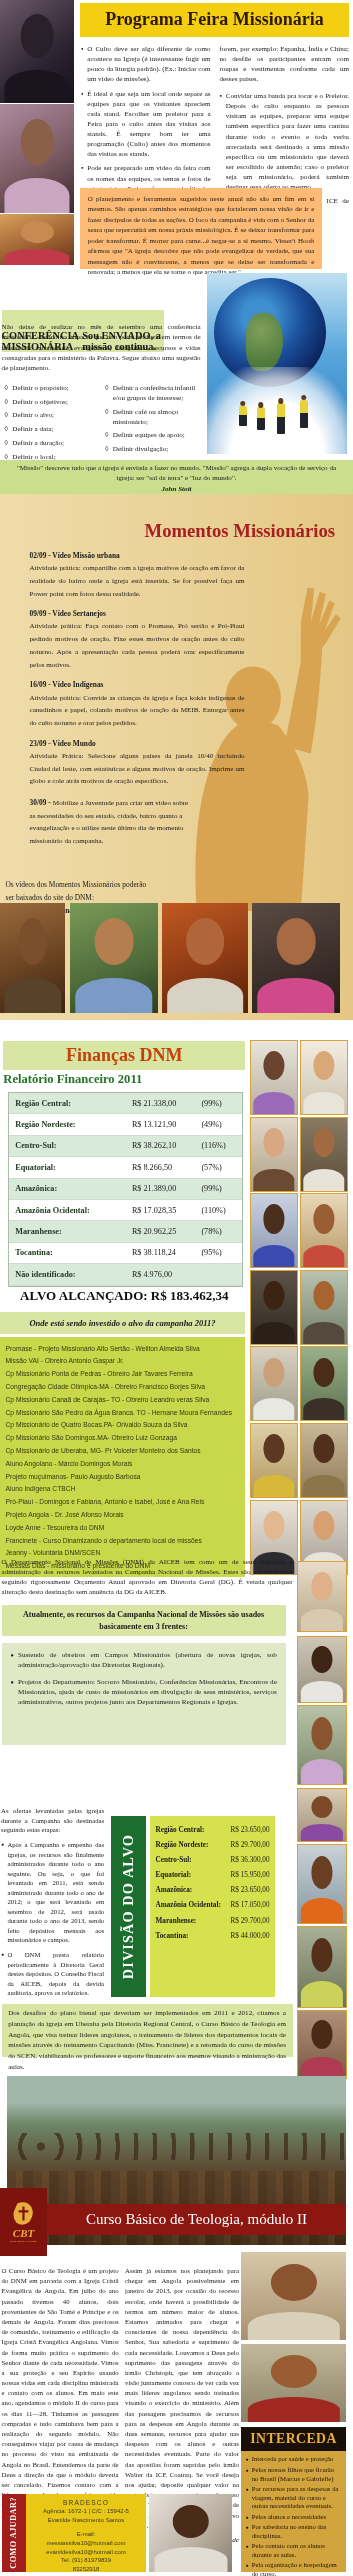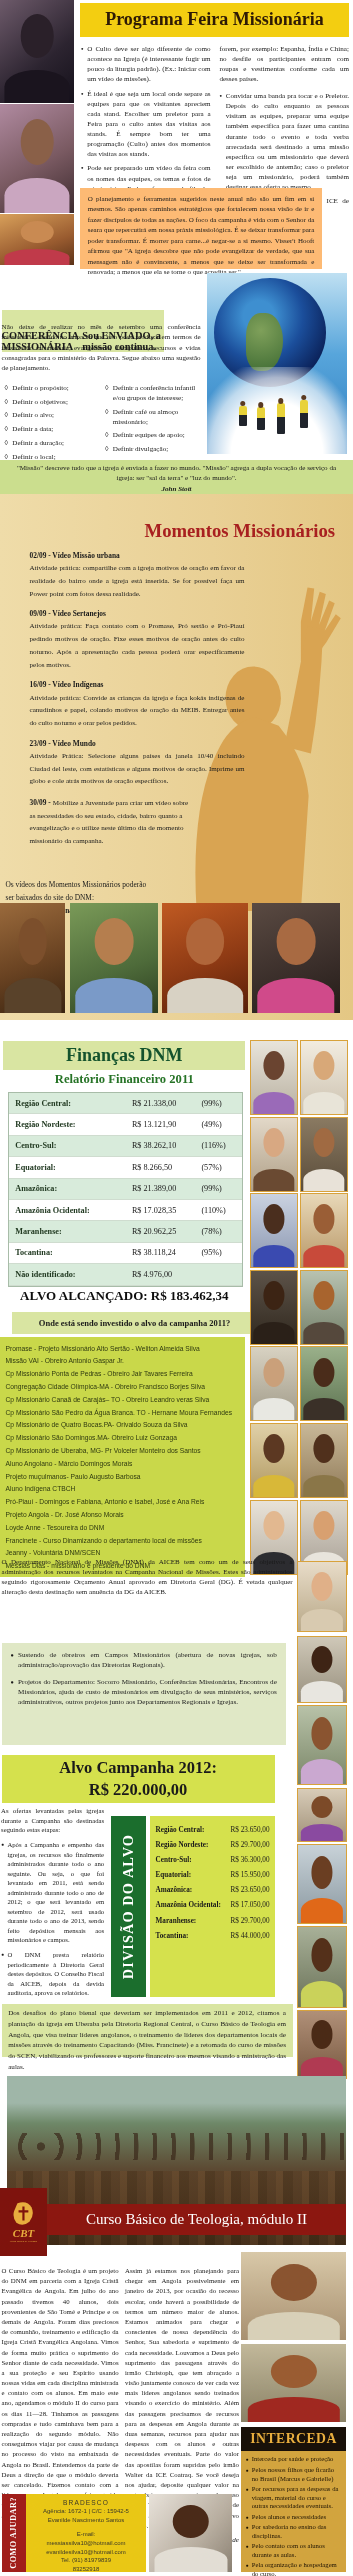--- a/index.html
+++ b/index.html
@@ -66,31 +66,31 @@
   .mi:nth-of-type(5) .mi-head{display:inline;}
   .mi:nth-of-type(5) .mi-body{display:inline;}
   .mom-footer{position:absolute;left:5.5px;top:385px;width:147px;font-size:7.4px;line-height:1.75;}
   .mom-site{font-weight:bold;}
   .sil{position:absolute;right:0;top:77px;width:183px;height:340px;}
 
   .strip{position:absolute;top:409px;height:110px;}
 
   
   .fin-title{left:3.3px;top:1041px;width:242px;height:28.5px;background:#D9E5A2;display:flex;
-    align-items:center;justify-content:center;font-size:18px;font-weight:bold;color:#14532d;}
-  .fin-sub{left:3.3px;top:1072px;width:242px;text-align:center;font-size:12.6px;font-weight:bold;color:#267326;}
+    align-items:center;justify-content:center;font-size:18px;font-weight:bold;color:#c2410c;}
+  .fin-sub{left:3.3px;top:1072px;width:242px;font-size:12.6px;font-weight:bold;color:#267326;}
   .fin-table{left:7.7px;top:1092px;width:235px;border:0.5px solid #A8BCA8;box-sizing:border-box;}
   .frow{display:grid;grid-template-columns:52% 31% 17%;align-items:center;height:21.4px;
     box-sizing:border-box;padding:0 2.2px 0 6.6px;border-bottom:0.5px solid #cfdccf;font-size:8.2px;}
   .frow:nth-of-type(odd){background:#D8EBDB;}
   .frow:nth-of-type(even){background:#ffffff;}
   .frow .lab{font-weight:bold;color:#223A22;}
   .alvo-line{left:3.3px;top:1288px;width:242px;text-align:center;font-size:13px;font-weight:bold;color:#0d0d0d;}
-  .invest-title{left:12px;top:1312px;width:245px;height:22px;background:#D9E5A2;display:flex;
-    align-items:center;justify-content:center;font-size:8.5px;font-weight:bold;}
+  .invest-title{left:0;top:1312px;width:245px;height:22px;background:#D9E5A2;display:flex;
+    align-items:center;justify-content:center;font-size:8.5px;font-weight:bold;font-style:italic;}
   .invest-box{left:0;top:1337px;width:245px;height:240px;background:#C9D84A;box-sizing:border-box;
     padding:7.7px 5.5px;font-family:"Liberation Sans",sans-serif;font-size:6.7px;color:#2F3A10;}
   .inv-line{margin-bottom:5.8px;white-space:normal;}
   .grid{left:250px;top:1040px;width:99px;display:flex;flex-wrap:wrap;gap:1.6px;}
   .gcell{position:relative;width:48px;height:75px;border:1.1px solid #D8A23B;box-sizing:border-box;background:var(--bg,#777);}
   .gcell.face::before{content:"";position:absolute;left:50%;top:14%;width:46%;height:40%;
     transform:translateX(-50%);border-radius:50%;background:var(--skin,#9a6a4a);}
   .gcell.face::after{content:"";position:absolute;left:50%;bottom:0;width:90%;height:30%;
     transform:translateX(-50%);border-radius:50% 50% 0 0;background:var(--cloth,#5a4632);}
   .dnm-par{left:1.6px;top:1557px;width:291px;font-size:7px;line-height:1.45;text-align:justify;}
@@ -414,41 +414,41 @@
     <div class="gcell face" style="--bg:linear-gradient(#9ab08a,#5c7250);--skin:#4a2c1a;--cloth:#3a3028;"></div>
     <div class="gcell face" style="--bg:linear-gradient(#e0d0a8,#b09860);--skin:#5c3822;--cloth:#d8b838;"></div>
     <div class="gcell face" style="--bg:linear-gradient(#c8b898,#907a58);--skin:#50301c;--cloth:#8a7648;"></div>
     <div class="gcell face" style="--bg:linear-gradient(#e8e2d8,#b8b0a2);--skin:#e2b890;--cloth:#2c2c30;"></div>
     <div class="gcell face" style="--bg:linear-gradient(#ded8cc,#a8a096);--skin:#d8a070;--cloth:#e8e4dc;"></div>
   </div>
 
   <div class="abs dnm-par">O Departamento Nacional de Missões (DNM) da AICEB tem como um de seus objetivos a administração dos recursos levantados na Campanha Nacional de Missões. Estes são administrados seguindo rigorosamente Orçamento Anual aprovado em Diretoria Geral (DG). É vetada qualquer alteração desta destinação sem anuência da DG da AICEB.</div>
   <div class="photo face goldframe" style="left:297px;top:1561px;width:50px;height:71px;--bg:linear-gradient(#e8dcc8,#b8a888);--skin:#e0b088;--cloth:#d8cab0;"></div>
 
+  <div class="abs frentes-title">
+    <div>Atualmente, os recursos da Campanha Nacional de Missões são usados</div>
+    <div>basicamente em 3 frentes:</div>
+  </div>
   <div class="abs frentes-box">
 
   <div class="frt">
         <div>Sustendo de obreiros em Campos Missionários (abertura de novas igrejas, sob administração/aprovação das Diretorias Regionais).</div>
       </div>
       <div class="frt">
         <div>Projetos do Departamento: Socorro Missionário, Conferências Missionárias, Encontros de Missionários, ajuda de custo de missionários em divulgação de seus ministérios, serviços administrativos, outros projetos junto aos Departamentos Regionais e Igrejas.</div>
       </div>
     </div>
 
   <div class="photo face goldframe" style="left:297px;top:1636px;width:50px;height:67px;--bg:linear-gradient(#cfc8b8,#98907e);--skin:#3e2415;--cloth:#e8e6e0;"></div>
   <div class="photo face goldframe" style="left:297px;top:1705px;width:50px;height:80px;--bg:linear-gradient(#b8c2a8,#7a8668);--skin:#8a5430;--cloth:#caa8d0;"></div>
   <div class="photo face goldframe" style="left:297px;top:1788px;width:50px;height:54px;--bg:linear-gradient(#d8ccb8,#a09078);--skin:#7c4a28;--cloth:#8a4aa0;"></div>
   <div class="photo face goldframe" style="left:297px;top:1844px;width:50px;height:80px;--bg:linear-gradient(#c8d2d8,#8a98a0);--skin:#6a3e22;--cloth:#e06818;"></div>
   <div class="photo face goldframe" style="left:297px;top:1926px;width:50px;height:82px;--bg:linear-gradient(#a8b098,#6a7258);--skin:#54301a;--cloth:#cad25a;"></div>
   <div class="photo face goldframe" style="left:297px;top:2010px;width:50px;height:69px;--bg:linear-gradient(#b09078,#7a5a42);--skin:#4a2a16;--cloth:#b03a52;"></div>
 
-  <div class="abs alvo2012">
-    <div>Alvo Campanha 2012:</div>
-    <div>R$ 220.000,00</div>
-  </div>
 
   <div class="abs etapas">
     <div>As ofertas levantadas pelas igrejas durante a Campanha são destinadas seguindo estas etapas:</div>
     <div>
 
     <div class="etp">
           <div>Após a Campanha e empenho das igrejas, os recursos são finalmente administrados durante todo o ano seguinte. Ou seja, o que foi levantado em 2011, está sendo administrado durante todo o ano de 2012; o que será levantado em setembro de 2012, será usado durante todo o ano de 2013, sendo feito depósitos mensais aos missionários e campos.</div>
         </div>
         <div class="etp">
           <div>O DNM presta relatório periodicamente à Diretoria Geral destes depósitos. O Conselho Fiscal da AICEB, depois da devida auditoria, aprova os relatórios.</div>

